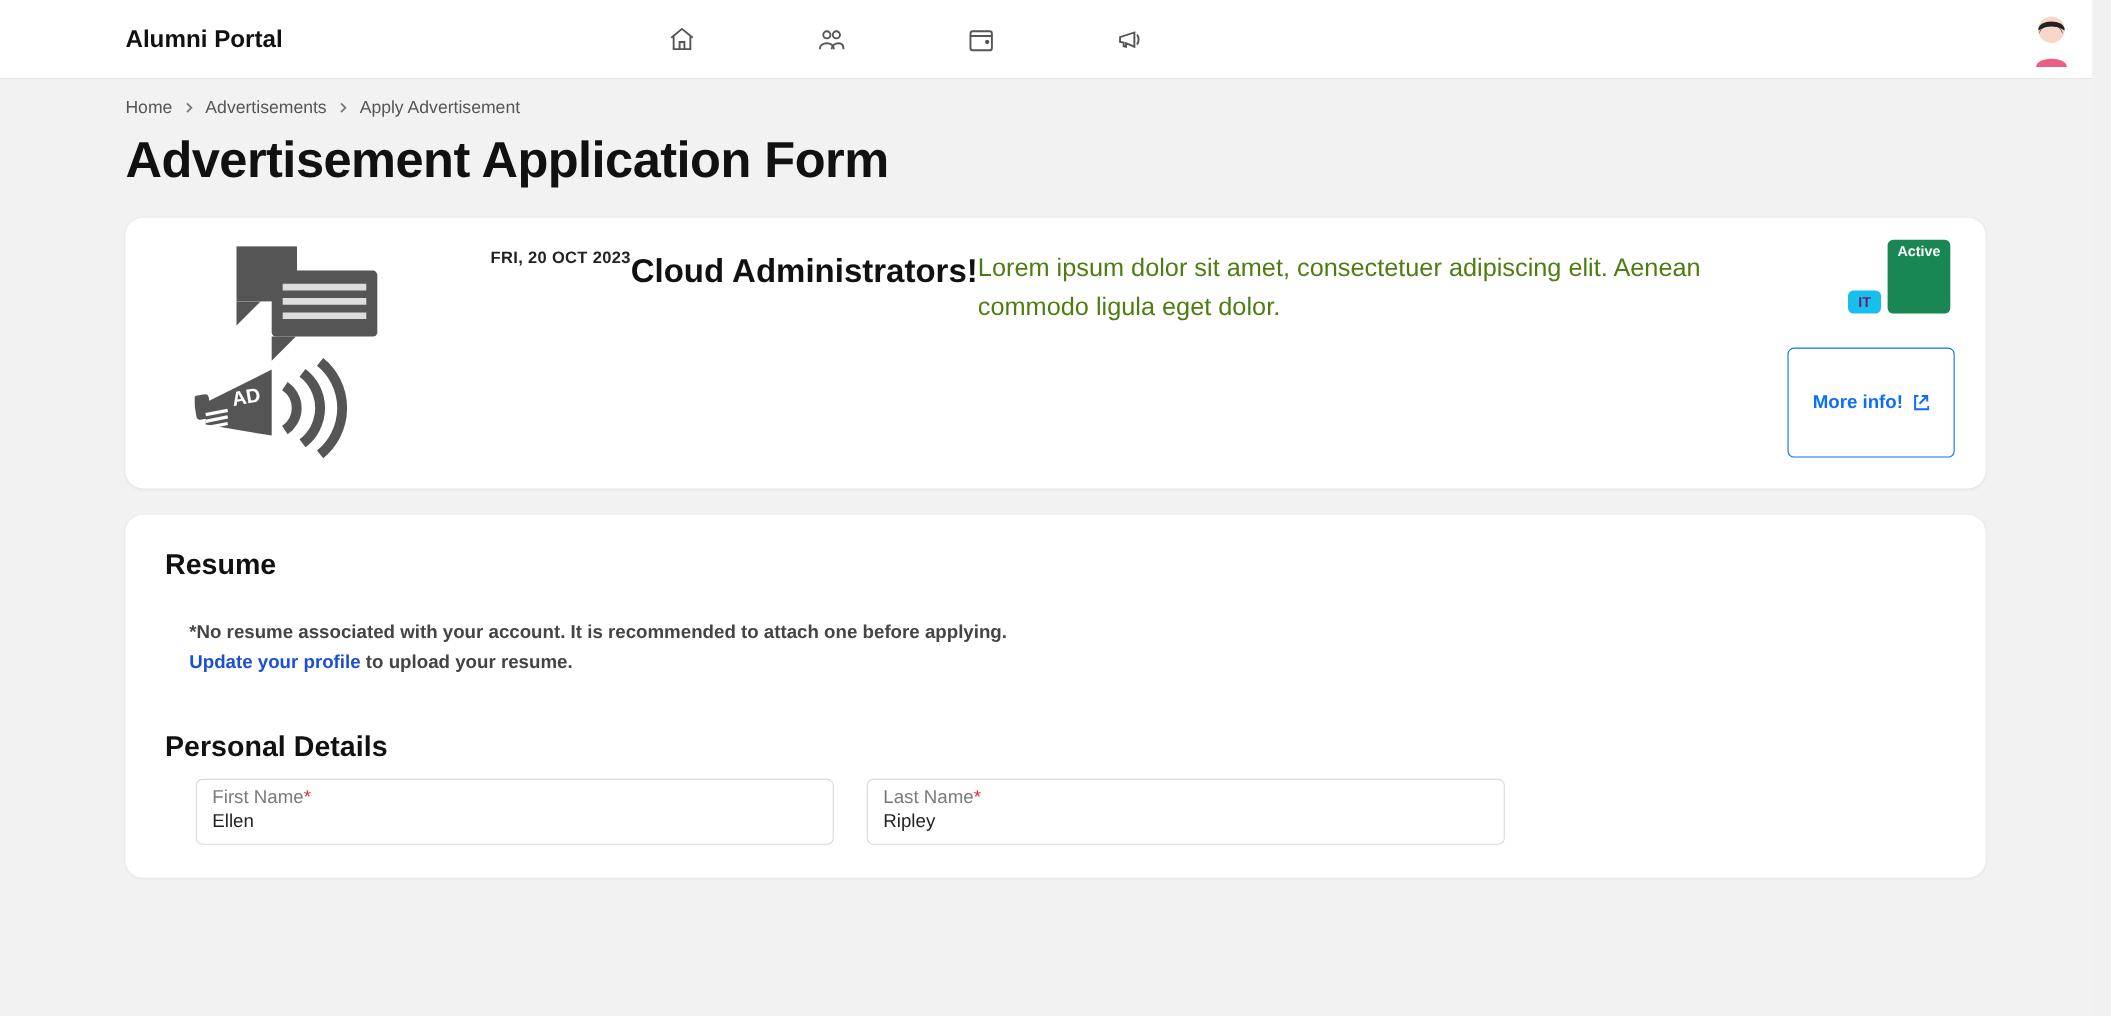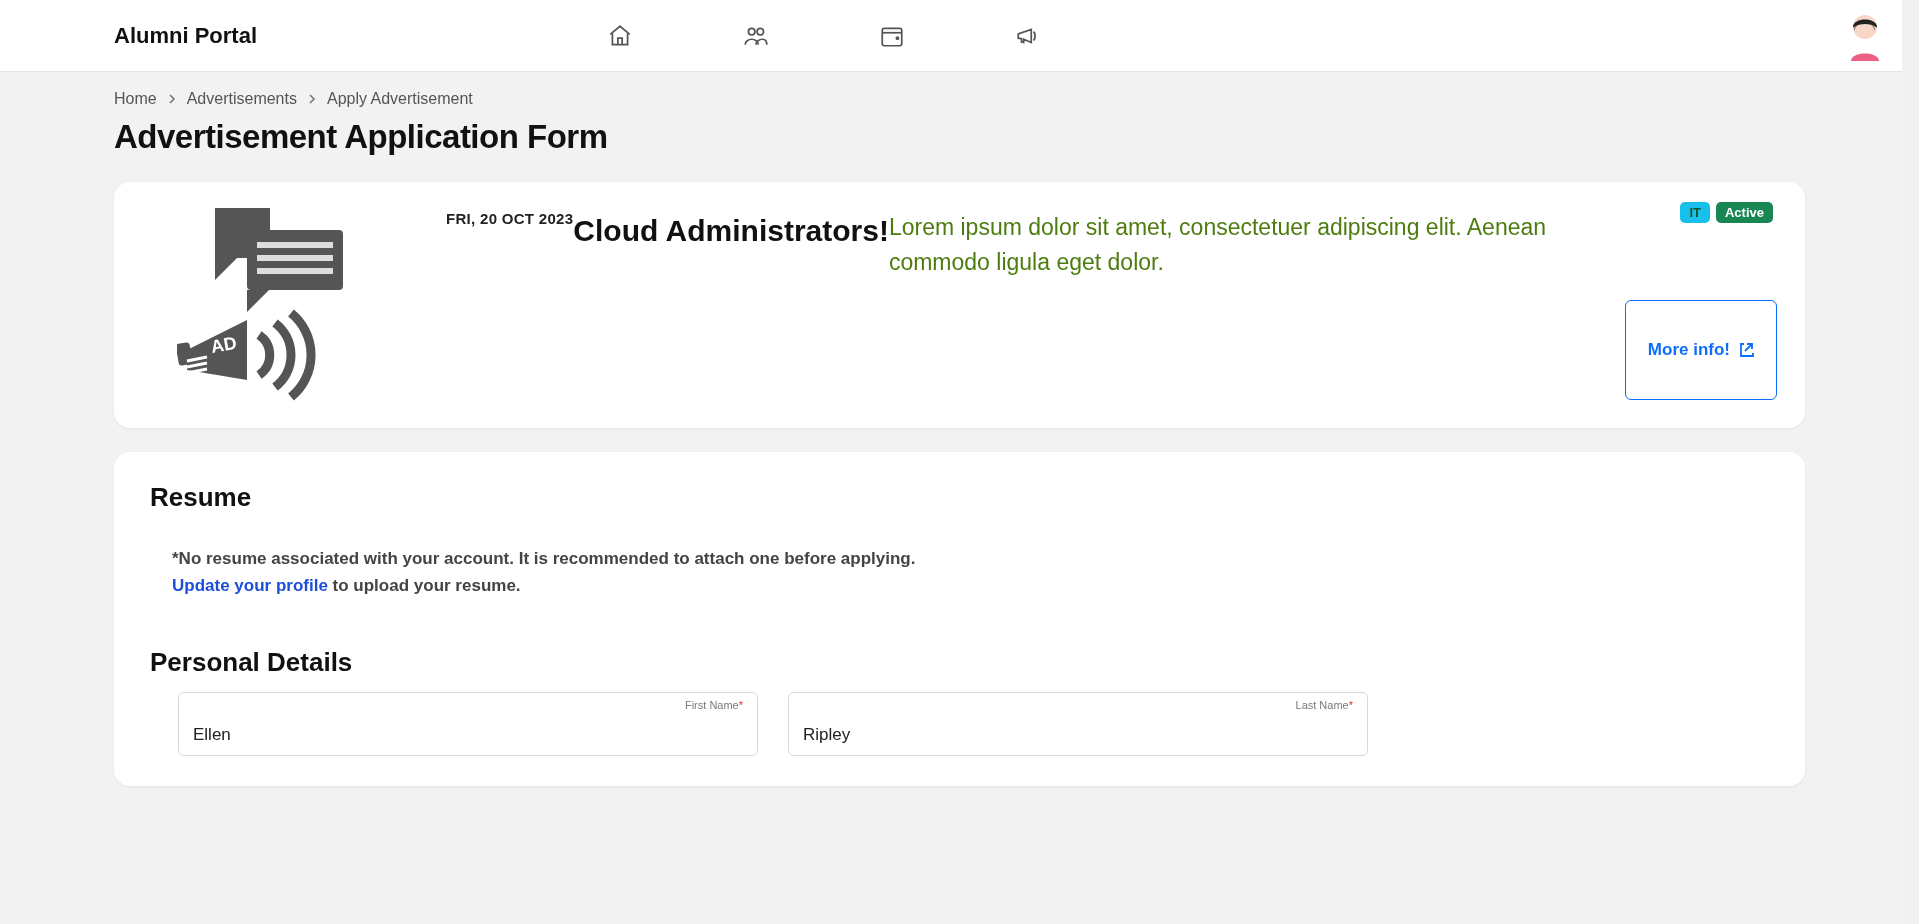--- a/index.html
+++ b/index.html
@@ -66,21 +66,21 @@
       align-items: center;
       gap: 10px;
       font-size: 16px;
       color: #555;
       margin-bottom: 8px;
     }
     .breadcrumb a { color: #555; text-decoration: none; cursor: pointer; }
     .breadcrumb .sep svg { width: 10px; height: 10px; }
 
     h1.page-title {
-      font-size: 33px;
+      font-size: 46px;
       font-weight: 600;
       color: #111;
       margin: 10px 0 26px 0;
       letter-spacing: -0.5px;
     }
 
     
     .card {
       background: #fff;
       border-radius: 16px;
@@ -134,21 +134,21 @@
       gap: 6px;
     }
     .badge {
       display: inline-block;
       font-size: 13px;
       font-weight: 700;
       padding: 3px 9px;
       border-radius: 5px;
       color: #fff;
     }
-    .badge-it { background: #17c0eb; color: #14532d; }
+    .badge-it { background: #17c0eb; color: #701a75; margin-top: 46px; }
     .badge-active { background: #198754; }
     .more-info-btn {
       margin-top: 90px;
       border: 1px solid #0d6efd;
       background: transparent;
       color: #0d6efd;
       font-size: 17px;
       font-weight: 600;
       border-radius: 6px;
       padding: 9px 22px;
@@ -192,25 +192,24 @@
       margin-top: 14px;
     }
     .field {
       flex: 0 0 calc(50% - 30px);
       border: 1px solid #d9d9d9;
       border-radius: 6px;
       padding: 6px 14px 10px 14px;
       max-width: 580px;
     }
     .field-label {
-      font-size: 11px;
+      font-size: 17px;
       color: #7a7a7a;
       display: block;
-      margin-bottom: 14px;
-      text-align: right;
+      margin-bottom: 2px;
     }
     .field-label .req { color: #d63333; }
     .field-input {
       border: none;
       outline: none;
       font-size: 17px;
       color: #222;
       width: 100%;
       background: transparent;
     }

